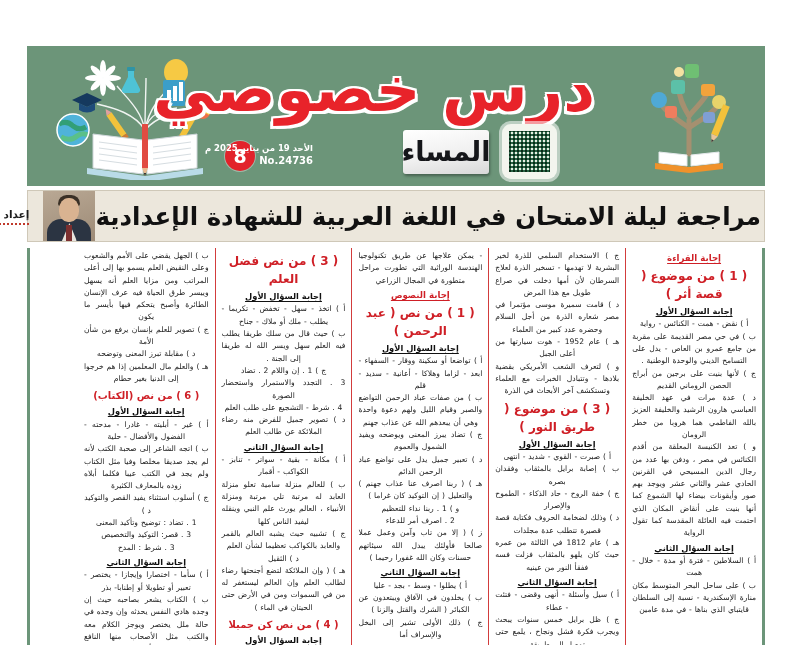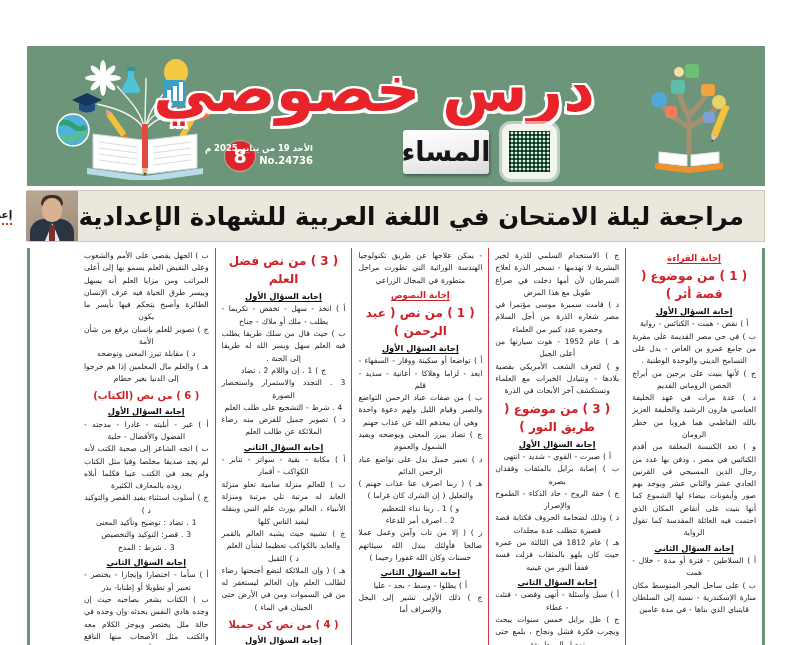--- a/index.html
+++ b/index.html
@@ -126,21 +126,21 @@
     direction: rtl;
   }
   .article-title {
     flex: 1 1 auto;
     text-align: center;
     font-size: 24.5px;
     font-weight: bold;
     color: #111111;
     letter-spacing: -0.4px;
     white-space: nowrap;
-    padding-right: 20px;
+    padding-right: 3px;
   }
   .byline-wrap {
     width: 180px;
     display: flex; flex-direction: row; align-items: center;
     justify-content: flex-start;
     height: 100%;
     direction: rtl;
   }
   .byline-text {
     font-size: 10.5px; font-weight: bold; color: #1b1b1b;
@@ -462,26 +462,27 @@
       </div>
       <div class="col">
         <p class="ln">- يمكن علاجها عن طريق تكنولوجيا الهندسة الوراثية التي تطورت مراحل متطورة في المجال الزراعي</p>
         <p class="hdr-red">إجابة النصوص</p>
         <p class="hdr-red-plain">( 1 ) من نص ( عبد الرحمن )</p>
         <p class="hdr-black">إجابة السؤال الأول</p>
         <p class="ln">أ ) تواضعا أو سكينة ووقار - السفهاء - ابعد - لزاما وهلاكا - أعانية - سديد - قلم</p>
         <p class="ln">ب ) من صفات عباد الرحمن التواضع والصبر وقيام الليل ولهم دعوة واحدة وهي أن يبعدهم الله عن عذاب جهنم</p>
         <p class="ln">ج ) تضاد يبرز المعنى ويوضحه ويفيد الشمول والعموم</p>
         <p class="ln">د ) تعبير جميل يدل على تواضع عباد الرحمن الدائم</p>
-        <p class="ln">هـ ) ( ربنا اصرف عنا عذاب جهنم ) والتعليل ( إن الشرك كان غراما )</p>
+        <p class="ln">هـ ) ( ربنا اصرف عنا عذاب جهنم ) والتعليل ( إن التوكيد كان غراما )</p>
         <p class="ln">و ) 1 . ربنا نداء للتعظيم</p>
         <p class="ln">2 . اصرف أمر للدعاء</p>
         <p class="ln">ز ) ( إلا من تاب وآمن وعمل عملا صالحا فأولئك يبدل الله سيئاتهم حسنات وكان الله غفورا رحيما )</p>
         <p class="hdr-black">إجابة السؤال الثاني</p>
         <p class="ln">أ ) يطلوا - وسط - بجد - عليا</p>
+        <p class="ln">ب ) يخلدون في الآفاق ويبتعدون عن الكبائر ( الشرك والقتل والزنا )</p>
         <p class="ln">ج ) ذلك الأولى تشير إلى البخل والإسراف أما</p>
       </div>
       <div class="col">
         <p class="hdr-red-plain">( 3 ) من نص فضل العلم</p>
         <p class="hdr-black">إجابة السؤال الأول</p>
         <p class="ln">أ ) اتخذ - سهل - تخفض - تكريما - يطلب - ملك أو ملاك - جناح</p>
         <p class="ln">ب ) حيث قال من سلك طريقا يطلب فيه العلم سهل ويسر الله له طريقا إلى الجنة .</p>
         <p class="ln">ج ) 1 . إن واللام      2 . تضاد</p>
         <p class="ln">3 . التجدد والاستمرار واستحضار الصورة</p>
         <p class="ln">4 . شرط - التشجيع على طلب العلم</p>

